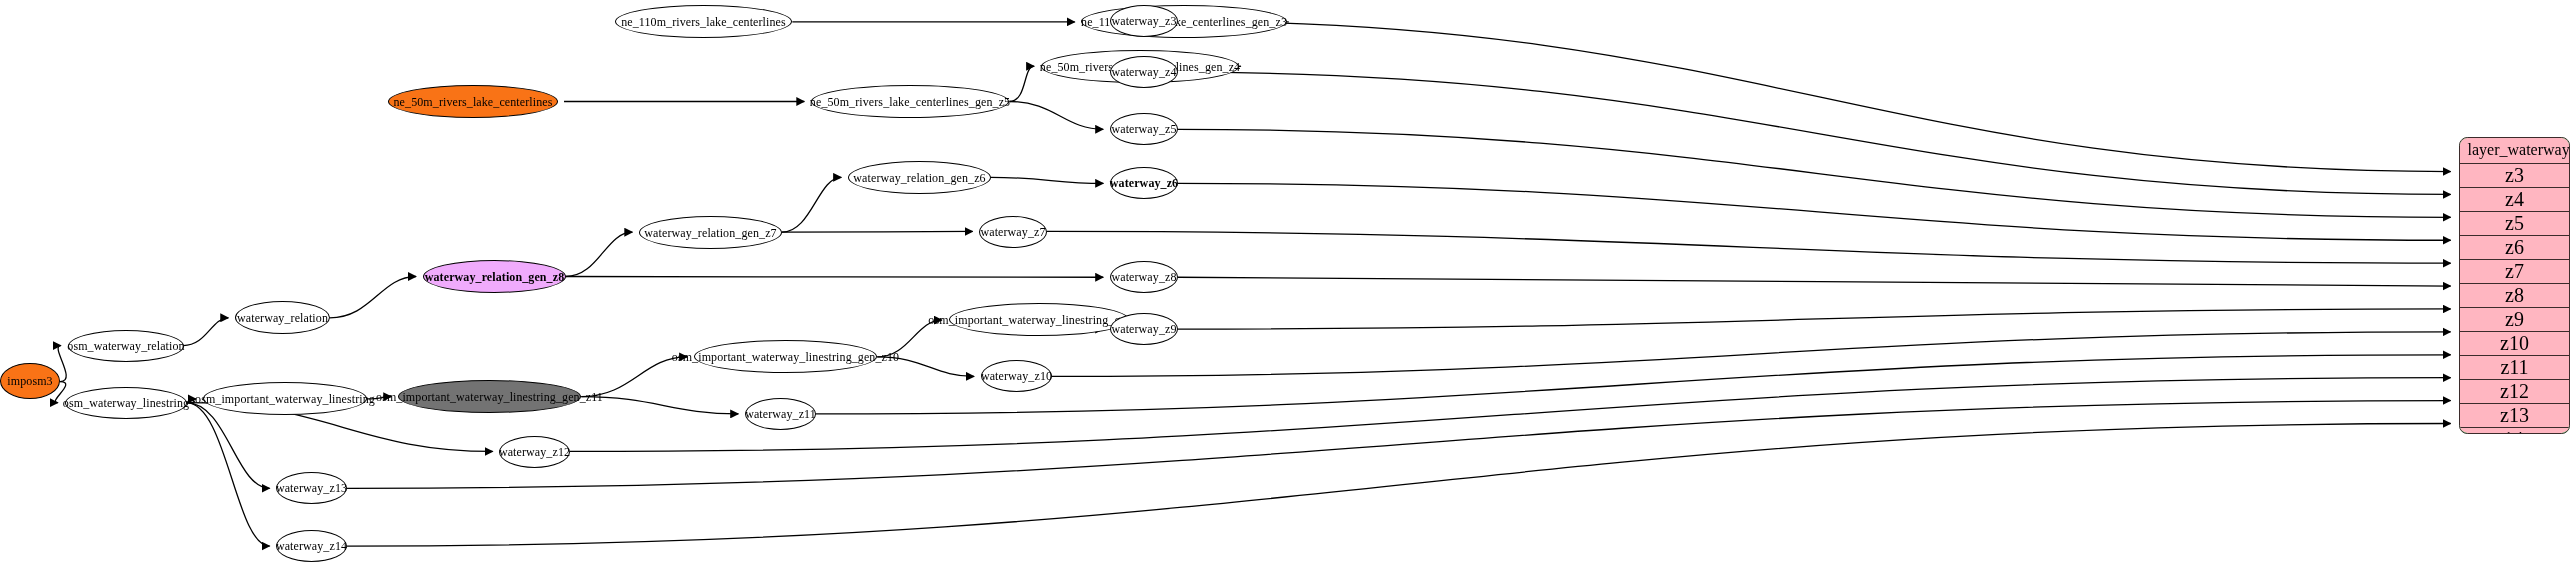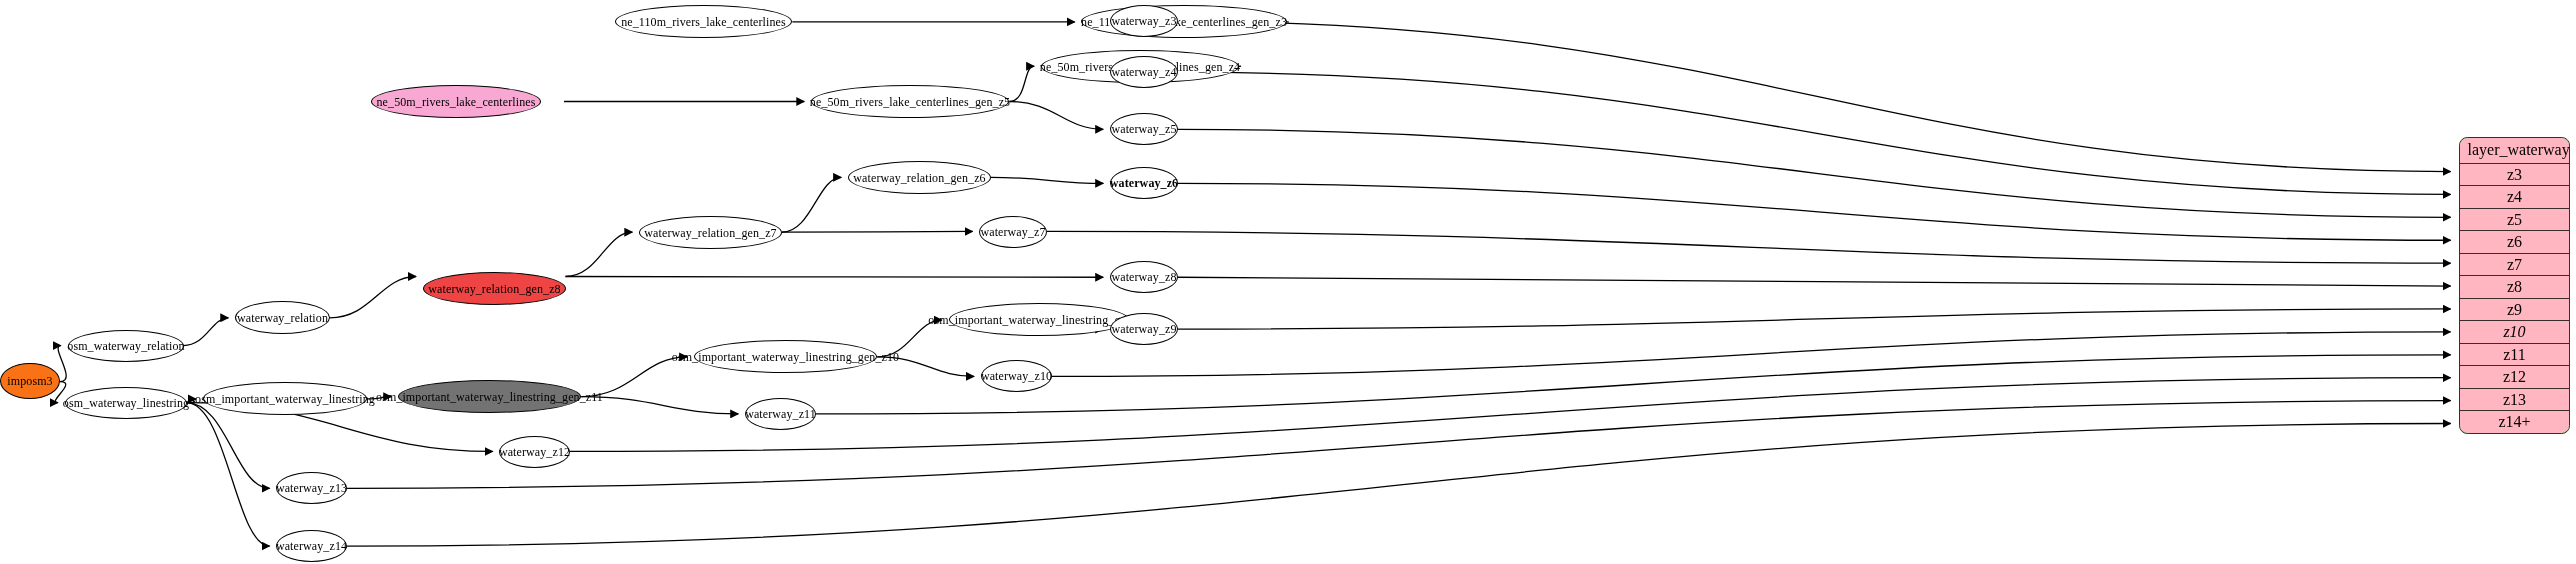--- a/index.html
+++ b/index.html
@@ -55,21 +55,21 @@
     color: #000000;
     padding: 3px 7.5px 3.8px 7.5px;
     border-bottom: 1.2px solid #3b2b2b;
     background: #ffb6c1;
   }
   #layer-table .trow {
     flex: 1 1 0;
     display: flex;
     align-items: center;
     justify-content: center;
-    font-size: 16px;
+    font-size: 20px;
     color: #000000;
     background: #ffb6c1;
     border-bottom: 1.2px solid #3b2b2b;
   }
   #layer-table .trow:last-child {
     border-bottom: none;
   }
 </style>
 </head>
 <body>
@@ -129,36 +129,36 @@
       </div>
       <div class="node" style="left: 68px; top: 330px; width: 116px; height: 32px; background: rgb(255, 255, 255); border-color: rgb(0, 0, 0);">
         <span>osm_waterway_relation</span>
       </div>
       <div class="node" style="left: 65px; top: 387px; width: 122px; height: 32px; background: rgb(255, 255, 255); border-color: rgb(0, 0, 0);">
         <span>osm_waterway_linestring</span>
       </div>
       <div class="node" style="left: 235px; top: 301px; width: 95px; height: 33px; background: rgb(255, 255, 255); border-color: rgb(0, 0, 0);">
         <span>waterway_relation</span>
       </div>
-      <div class="node" style="left: 423px; top: 272px; width: 143px; height: 33px; background: #ef4444; border-color: rgb(0, 0, 0);">
+      <div class="node" style="left: 423px; top: 260px; width: 143px; height: 33px; background: #f0abfc; border-color: rgb(0, 0, 0); font-weight: bold;">
         <span>waterway_relation_gen_z8</span>
       </div>
       <div class="node" style="left: 639px; top: 216px; width: 143px; height: 33px; background: rgb(255, 255, 255); border-color: rgb(0, 0, 0);">
         <span>waterway_relation_gen_z7</span>
       </div>
       <div class="node" style="left: 848px; top: 161px; width: 143px; height: 33px; background: rgb(255, 255, 255); border-color: rgb(0, 0, 0);">
         <span>waterway_relation_gen_z6</span>
       </div>
       <div class="node" style="left: 615px; top: 5.3px; width: 177px; height: 33px; background: rgb(255, 255, 255); border-color: rgb(0, 0, 0);">
         <span>ne_110m_rivers_lake_centerlines</span>
       </div>
       <div class="node" style="left: 1081px; top: 5.3px; width: 206px; height: 33px; background: rgb(255, 255, 255); border-color: rgb(0, 0, 0);">
         <span>ne_110m_rivers_lake_centerlines_gen_z3</span>
       </div>
-      <div class="node" style="left: 371px; top: 85px; width: 170px; height: 33px; background: #f9a8d4; border-color: rgb(0, 0, 0);">
+      <div class="node" style="left: 388px; top: 85px; width: 170px; height: 33px; background: #f97316; border-color: rgb(0, 0, 0);">
         <span>ne_50m_rivers_lake_centerlines</span>
       </div>
       <div class="node" style="left: 811px; top: 85px; width: 198px; height: 33px; background: rgb(255, 255, 255); border-color: rgb(0, 0, 0);">
         <span>ne_50m_rivers_lake_centerlines_gen_z5</span>
       </div>
       <div class="node" style="left: 1041px; top: 50px; width: 198px; height: 33px; background: rgb(255, 255, 255); border-color: rgb(0, 0, 0);">
         <span>ne_50m_rivers_lake_centerlines_gen_z4</span>
       </div>
       <div class="node" style="left: 203px; top: 382px; width: 164px; height: 33px; background: rgb(255, 255, 255); border-color: rgb(0, 0, 0);">
         <span>osm_important_waterway_linestring</span>
@@ -213,21 +213,21 @@
   <div id="layer-table" style="left: 2459px; top: 137px; width: 111px; height: 297px; background: #22c55e; border-color: rgb(59, 43, 43);">
     <div class="thead">layer_waterway</div>
     <div id="layer-rows" style="flex: 1 1 auto; display: flex; flex-direction: column;">
         <div class="trow" style="border-bottom-color: rgb(59, 43, 43);">z3</div>
         <div class="trow" style="border-bottom-color: rgb(59, 43, 43);">z4</div>
         <div class="trow" style="border-bottom-color: rgb(59, 43, 43);">z5</div>
         <div class="trow" style="border-bottom-color: rgb(59, 43, 43);">z6</div>
         <div class="trow" style="border-bottom-color: rgb(59, 43, 43);">z7</div>
         <div class="trow" style="border-bottom-color: rgb(59, 43, 43);">z8</div>
         <div class="trow" style="border-bottom-color: rgb(59, 43, 43);">z9</div>
-        <div class="trow" style="border-bottom-color: rgb(59, 43, 43); font-style: italic;">z10</div>
+        <div class="trow" style="border-bottom-color: rgb(59, 43, 43);">z10</div>
         <div class="trow" style="border-bottom-color: rgb(59, 43, 43);">z11</div>
         <div class="trow" style="border-bottom-color: rgb(59, 43, 43);">z12</div>
         <div class="trow" style="border-bottom-color: rgb(59, 43, 43);">z13</div>
         <div class="trow" style="border-bottom-color: rgb(59, 43, 43);">z14+</div>
       </div>
   </div>
 
 </div>
 
 

